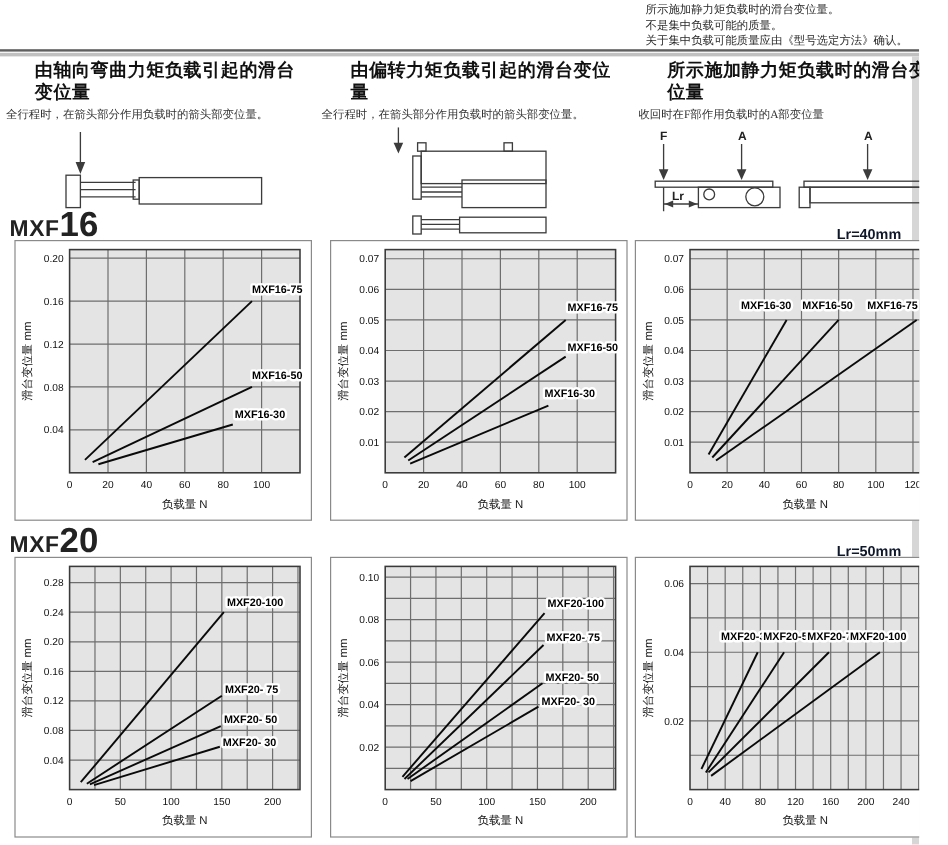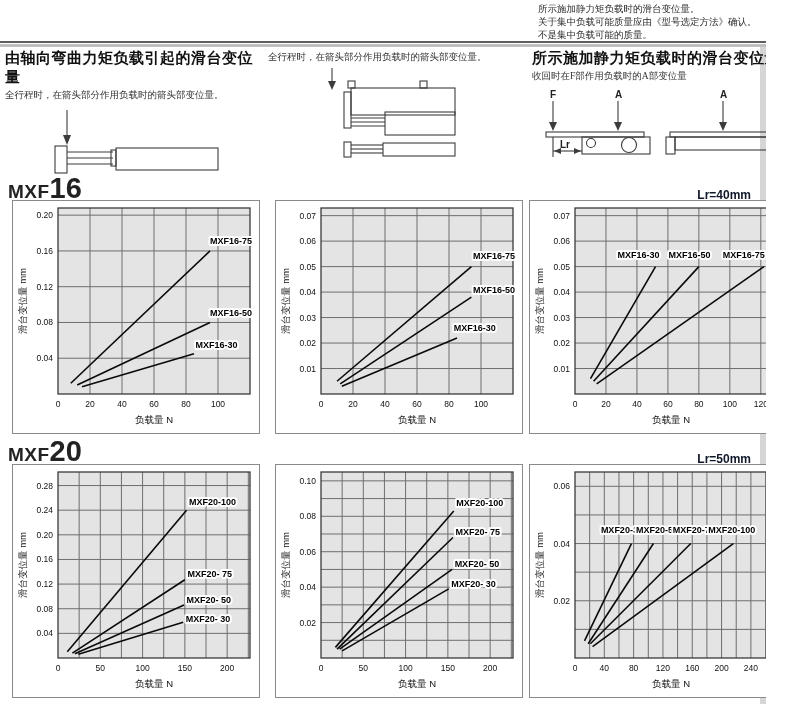--- a/index.html
+++ b/index.html
@@ -7,21 +7,21 @@
         font-family:"Liberation Sans","DejaVu Sans",sans-serif;color:#1a1a1a;}
   .note{position:absolute;left:538px;top:2px;font-size:9.5px;line-height:13px;color:#2a2a2a;}
   .top-rule{position:absolute;left:0;right:0;top:41px;}
   .top-rule .thin{height:2px;background:#5f5f5f;}
   .top-rule .thick{height:3px;background:#c0c0c0;margin-top:1px;}
   .page-edge{position:absolute;right:0;top:47px;bottom:0;width:6px;background:#d6d6d6;}
   .col{position:absolute;top:49px;}
   .col.c1{left:5px;width:256px;}
   .col.c2{left:268px;width:256px;}
   .col.c3{left:532px;width:250px;}
-  .col-title{font-size:15px;font-weight:bold;letter-spacing:.5px;color:#111;}
+  .col-title{font-size:15px;font-weight:bold;letter-spacing:.5px;color:#111;margin-left:24px;}
   .col-sub{font-size:9.5px;color:#333;margin-top:2px;font-family:Liberation Serif, serif;}
   .diagram{margin-top:4px;}
   .diagram svg{display:block;}
   .model{position:absolute;left:8px;font-weight:bold;color:#222;}
   .model .prefix{font-size:19px;letter-spacing:.5px;margin-top:40px;}
   .model .size{font-size:29px;}
   .model.m1{top:172px;}
   .model.m2{top:435px;}
   .lr{position:absolute;right:15px;font-size:12px;font-weight:600;color:#0f172a;}
   .lr.l1{top:188px;}
@@ -35,22 +35,22 @@
   .p2{left:275px;}
   .p3{left:529px;}
 </style>
 </head>
 <body>
 
 <div class="page">
 
   <div class="note">
     <div>所示施加静力矩负载时的滑台变位量。</div>
+    <div>不是集中负载可能的质量。</div>
     <div>关于集中负载可能质量应由《型号选定方法》确认。</div>
-    <div>不是集中负载可能的质量。</div>
   </div>
 
   <div class="top-rule">
     <div class="thin"></div>
       <div class="thick"></div>
   </div>
 
   <div class="page-edge"></div>
 
   <div class="col c1">
@@ -66,20 +66,21 @@
         <line x1="62" y1="46" x2="108" y2="46"></line>
         <line x1="62" y1="52" x2="108" y2="52"></line>
         <line x1="62" y1="58" x2="108" y2="58"></line>
         <rect x="106" y="44" width="5" height="16"></rect>
         <rect x="111" y="42" width="102" height="22"></rect>
       </svg>
     </div>
   </div>
 
   <div class="col c2">
+    <div class="col-title">由偏转力矩负载引起的滑台变位量</div>
     <div class="col-sub">全行程时，在箭头部分作用负载时的箭头部变位量。</div>
     <div class="diagram">
       <svg width="250" height="96" viewBox="0 0 250 96" stroke="#3c3c3c" fill="none" stroke-width="1.1">
         <g>
           <line x1="64" y1="0" x2="64" y2="14"></line>
           <polygon points="60,13 68,13 64,22" fill="#3c3c3c" stroke="none"></polygon>
         </g>
         <rect x="80" y="13" width="7" height="7"></rect>
         <rect x="152" y="13" width="7" height="7"></rect>
         <rect x="83" y="20" width="104" height="27"></rect>

